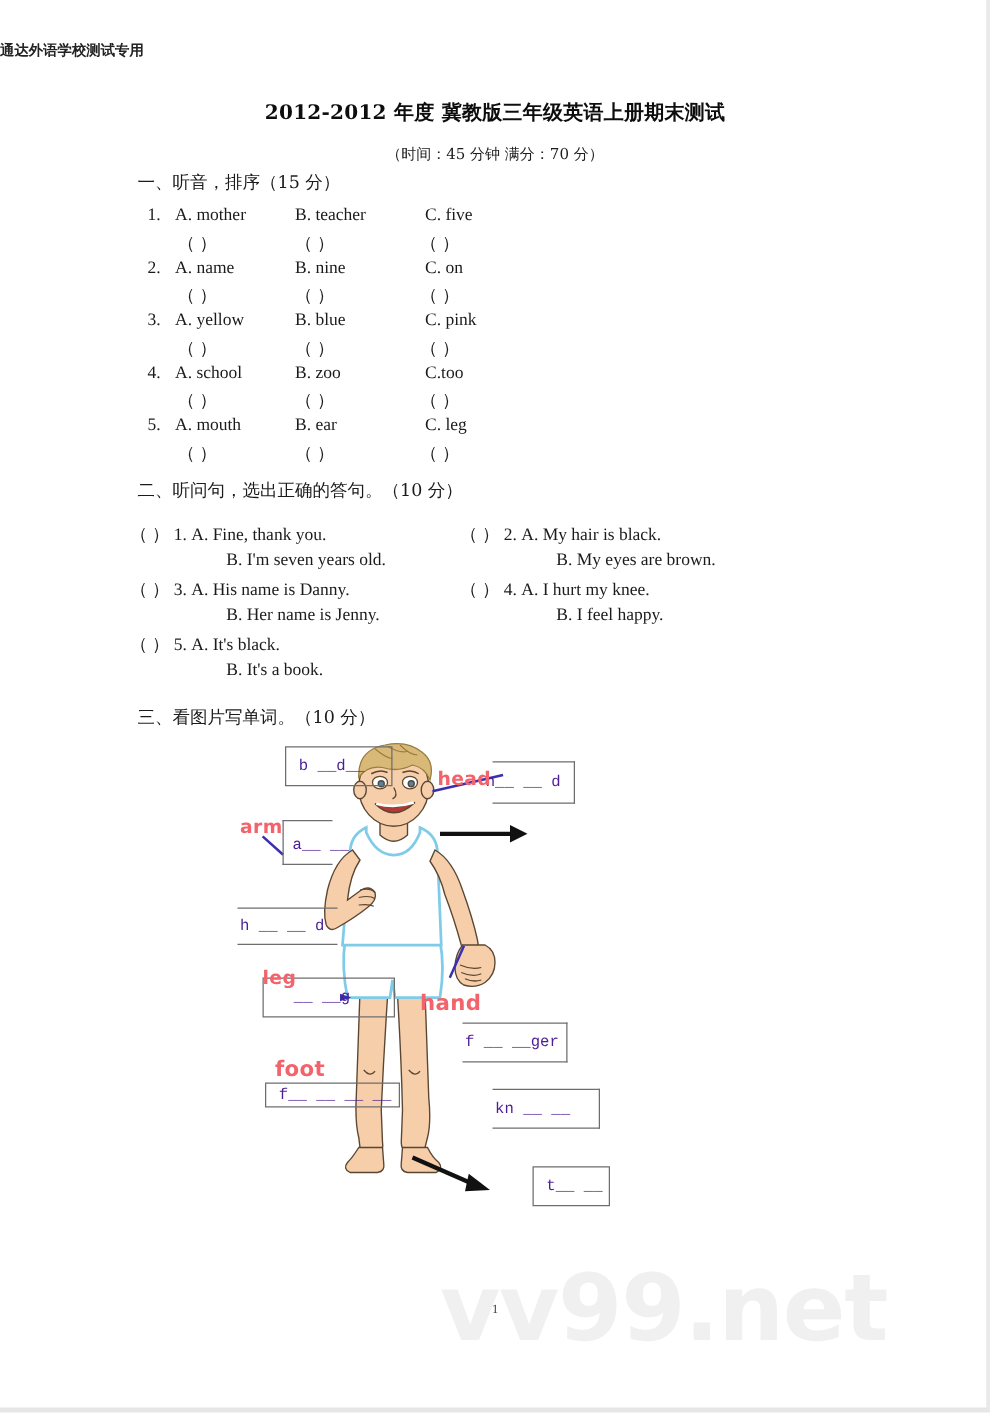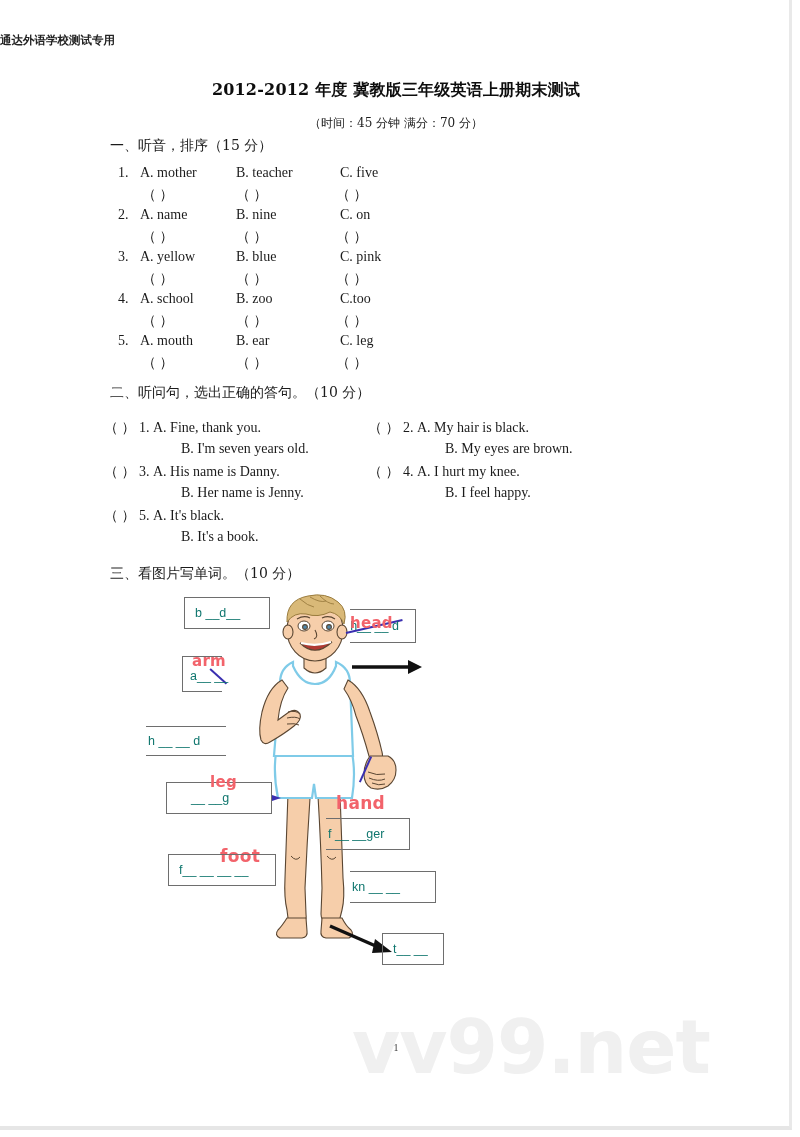--- a/index.html
+++ b/index.html
@@ -129,27 +129,28 @@
     left: 160px; top: 588px;
     width: 360px; height: 400px;
   }
 
   
   .boy { position: absolute; left: 0; top: 0; width: 360px; height: 400px; }
 
   
   .lbl {
     position: absolute;
-    font-family: Liberation Sans, sans-serif;
+    font-family: Liberation Mono, monospace;
     font-size: 12.5px;
-    color: #0f766e;
+    color: #4c1d95;
     box-sizing: border-box;
     display: flex;
     align-items: center;
     white-space: nowrap;
+    margin-left: 44px;
   }
   .box-full {
     border: 1.3px solid #6e6e6e;
     background: transparent;
     padding-left: 10px;
   }
   .box-left-bracket {
     border: 1.3px solid #6e6e6e;
     border-right: none;
     padding-left: 7px;
@@ -380,21 +381,21 @@
     </div>
     <div class="ans" style="left:50px; top:185px;">leg</div>
 
     <div class="ans" style="left:176px; top:205px; font-size:17px;">hand</div>
 
     <div class="lbl box-right-bracket" style="left:166px; top:230px; width:84px; height:32px;">
       <span>f __ __ger</span>
     </div>
 
     <div class="ans" style="left:60px; top:258px; font-size:17px;">foot</div>
-    <div class="lbl box-full" style="left:8px; top:266px; width:108px; height:32px;text-align:right;">
+    <div class="lbl box-full" style="left:8px; top:278px; width:108px; height:20px;text-align:right;">
       <span>f__ __ __ __</span>
     </div>
 
     <div class="lbl box-right-bracket" style="left:190px; top:283px; width:86px; height:32px;">
       <span>kn __ __</span>
     </div>
 
     <div class="lbl box-full" style="left:222px; top:345px; width:62px; height:32px;">
       <span>t__ __</span>
     </div>

